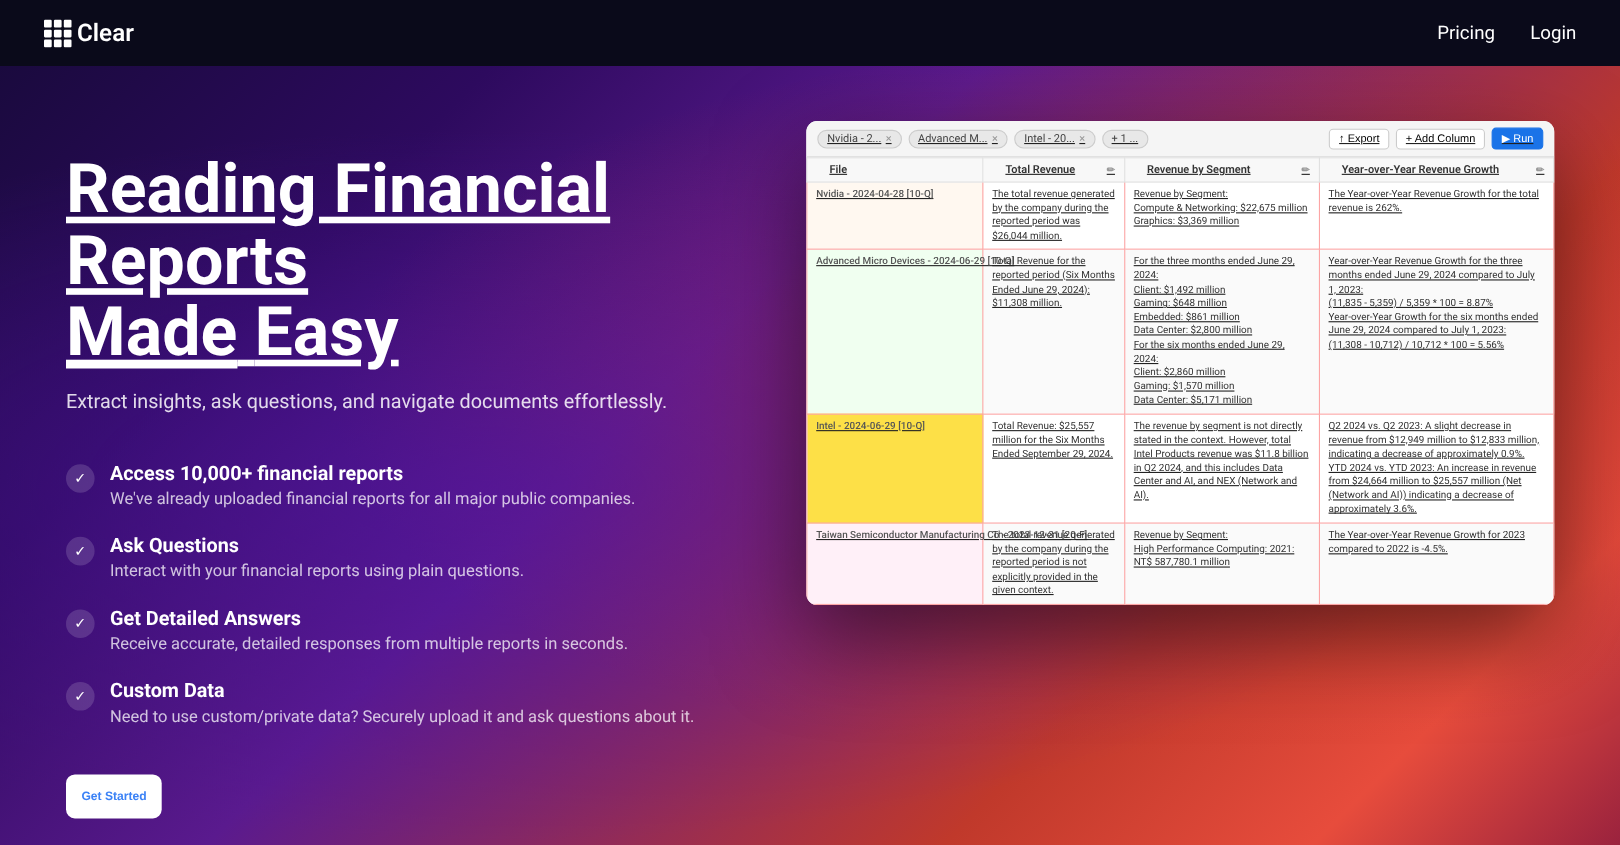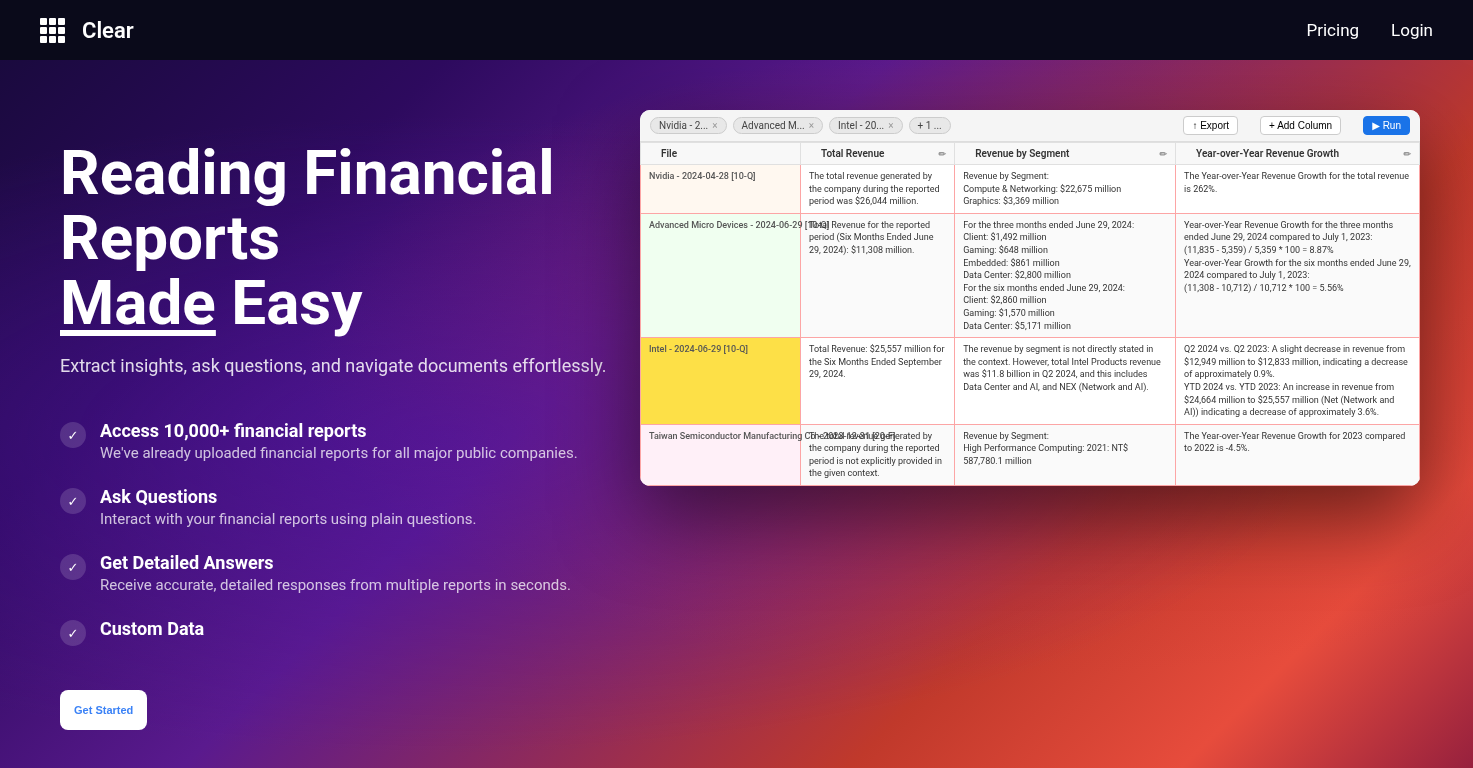--- a/index.html
+++ b/index.html
@@ -19,21 +19,21 @@
       padding: 0 40px;
       height: 60px;
       background: transparent;
       position: relative;
       z-index: 10;
     }
 
     .nav-logo {
       display: flex;
       align-items: center;
-      gap: 17px;
+      gap: 5px;
       cursor: pointer;
     }
 
     .nav-logo-grid {
       display: grid;
       grid-template-columns: repeat(3, 7px);
       grid-template-rows: repeat(3, 7px);
       gap: 2px;
     }
 
@@ -91,20 +91,21 @@
       z-index: 2;
       padding-top: 20px;
     }
 
     .hero-title {
       font-size: 62px;
       font-weight: 700;
       line-height: 1.05;
       margin-bottom: 20px;
       color: white;
+      text-decoration: underline;
     }
 
     .hero-title-underline {
       text-decoration: underline;
       text-underline-offset: 6px;
     }
 
     .hero-subtitle {
       font-size: 18px;
       color: rgba(255,255,255,0.85);
@@ -172,28 +173,29 @@
       flex: 1;
       position: relative;
       z-index: 2;
       display: flex;
       justify-content: flex-end;
       align-items: flex-start;
       padding-top: 0;
     }
 
     .dashboard-mock {
-      width: 780px;
+      width: 680px;
       background: white;
       border-radius: 10px;
       overflow: hidden;
       box-shadow: 0 30px 80px rgba(0,0,0,0.5);
       font-size: 11px;
       color: #222;
       margin-top: -10px;
+      text-decoration: underline;
     }
 
     .dash-toolbar {
       background: #f5f5f5;
       border-bottom: 1px solid #ddd;
       padding: 6px 10px;
       display: flex;
       align-items: center;
       justify-content: space-between;
       gap: 8px;
@@ -214,21 +216,21 @@
       color: #444;
       display: flex;
       align-items: center;
       gap: 4px;
     }
 
     .dash-tag .x { color: #999; cursor: pointer; }
 
     .dash-toolbar-right {
       display: flex;
-      gap: 22px;
+      gap: 6px;
       align-items: center;
     }
 
     .dash-btn {
       background: #fff;
       border: 1px solid #ccc;
       border-radius: 4px;
       padding: 3px 8px;
       font-size: 10px;
       cursor: pointer;
@@ -344,20 +346,21 @@
         <div class="feature-check">✓</div>
         <div class="feature-content">
           <div class="feature-title">Get Detailed Answers</div>
           <div class="feature-desc">Receive accurate, detailed responses from multiple reports in seconds.</div>
         </div>
       </li>
       <li class="feature-item">
         <div class="feature-check">✓</div>
         <div class="feature-content">
           <div class="feature-title">Custom Data</div>
+          <div class="feature-desc">Need to use custom/private data? Securely upload it and ask questions about it.</div>
         </div>
       </li>
     </ul>
 
     <button class="cta-button">Get Started</button>
   </div>
 
   <div class="hero-right">
     <div class="dashboard-mock">
       <div class="dash-toolbar">

